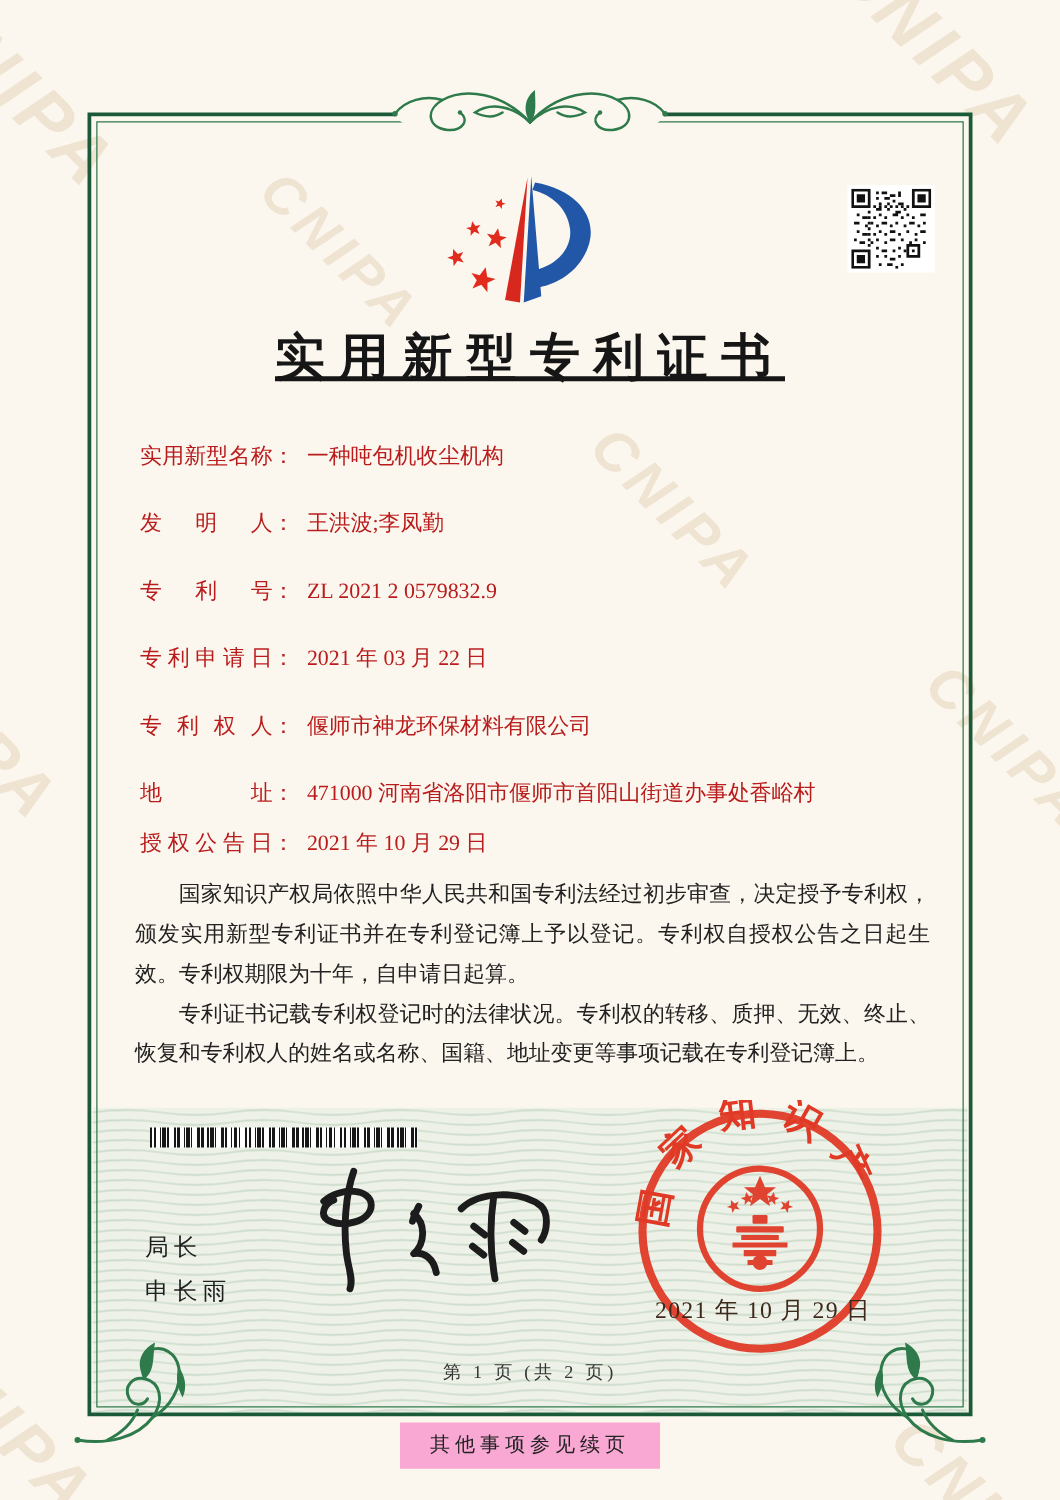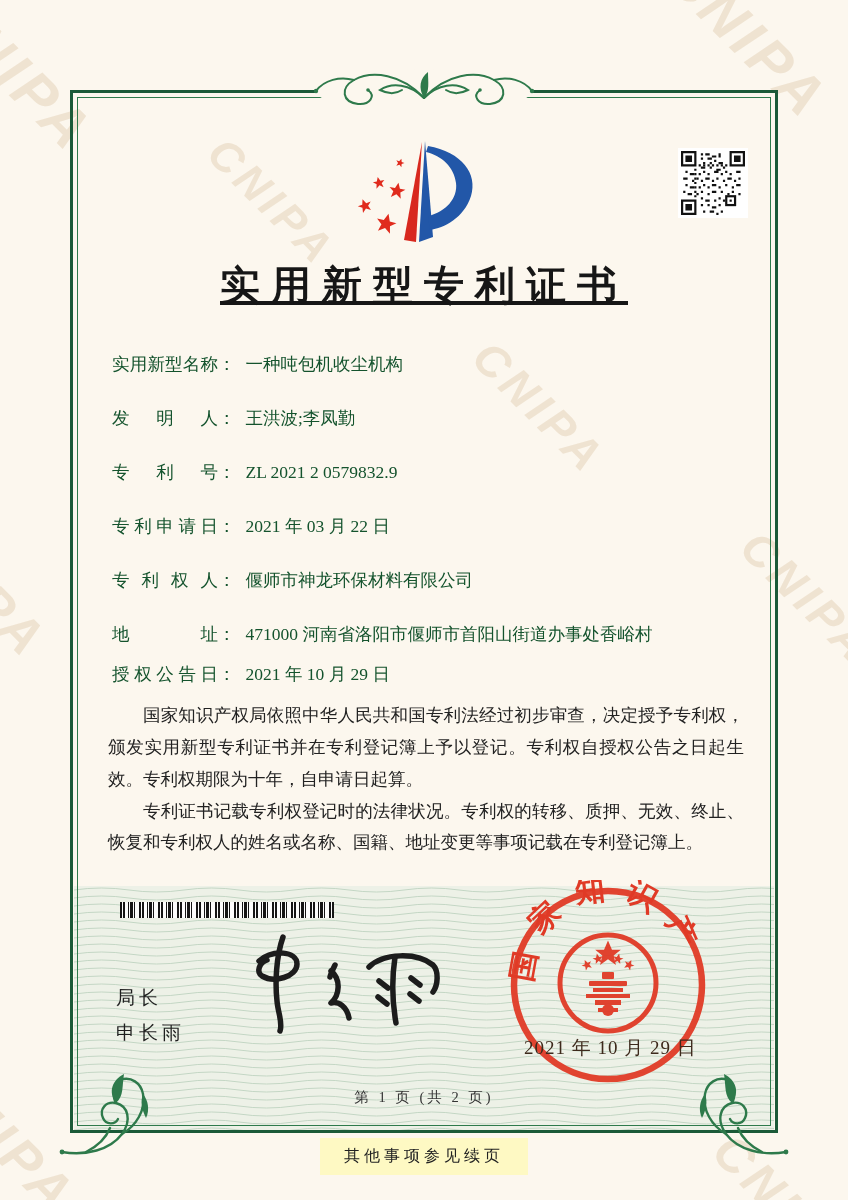--- a/index.html
+++ b/index.html
@@ -23,21 +23,21 @@
 
   .content { position:absolute; inset:0; z-index:3; }
 
   .cert-no { position:absolute; left:112px; top:140px; font-size:18px; letter-spacing:2px; color:#2b2b2b; }
   .qr { position:absolute; left:678px; top:148px; width:70px; height:70px; background:#ffffff; padding:3px; }
   .logo { position:absolute; left:352px; top:136px; width:150px; height:122px; }
 
   .title { position:absolute; left:0; top:258px; width:848px; text-align:center;
            font-size:40px; font-weight:bold; letter-spacing:11px; color:#161616;text-decoration:underline; }
 
-  .frow { position:absolute; left:112px; font-size:17.5px; color:#14532d; white-space:nowrap; }
+  .frow { position:absolute; left:112px; font-size:17.5px; color:#b91c1c; white-space:nowrap; }
   .flabel { display:inline-block; width:106px; text-align:justify; text-align-last:justify; vertical-align:bottom; }
   .fcolon { margin-right:10px; }
   .grant2 { position:absolute; left:340px; top:0; }
 
   .body-text { position:absolute; left:108px; top:700px; width:636px; font-size:17.5px;
                line-height:1.82; color:#222; text-align:justify; }
   .body-text p { text-indent:2em; }
 
   .barcode { position:absolute; left:120px; top:902px; width:214px; height:16px;
              background:repeating-linear-gradient(90deg,#161616 0 2px,#fdfdfd 2px 3px,#161616 3px 5px,#fdfdfd 5px 8px,#161616 8px 9px,#fdfdfd 9px 10px,#161616 10px 13px,#fdfdfd 13px 14px,#161616 14px 15px,#fdfdfd 15px 19px); }
@@ -46,21 +46,21 @@
             font-size:19px; color:#1f1f1f; letter-spacing:4px;margin-top:19px; }
   .signature { position:absolute; left:243px; top:925px; width:215px; height:115px; }
 
   .seal { position:absolute; left:503px; top:880px; width:210px; height:210px; z-index:4; }
   .seal-date { position:absolute; left:524px; top:1035px; width:200px; font-size:19px;
                color:#3d2a1c; letter-spacing:1px; z-index:5; white-space:nowrap; }
 
   .page-indicator { position:absolute; left:0; top:1088px; width:848px; text-align:center;
                     font-size:14.5px; letter-spacing:3px; color:#333; }
   .cont-note { position:absolute; left:50%; transform:translateX(-50%); top:1138px;
-               background:#fef9c3; padding:8px 24px; font-size:16px; letter-spacing:4px;
+               background:#f9a8d4; padding:8px 24px; font-size:16px; letter-spacing:4px;
                color:#222; z-index:3; }
 
   .ornament-top { position:absolute; left:284px; top:66px; width:280px; height:50px; z-index:3; }
   .ornament-bl  { position:absolute; left:56px;  top:1072px; width:100px; height:88px; z-index:3; }
   .ornament-br  { position:absolute; left:692px; top:1072px; width:100px; height:88px; z-index:3; transform:scaleX(-1); }
 </style>
 </head>
 <body>
 
 <div class="page">

